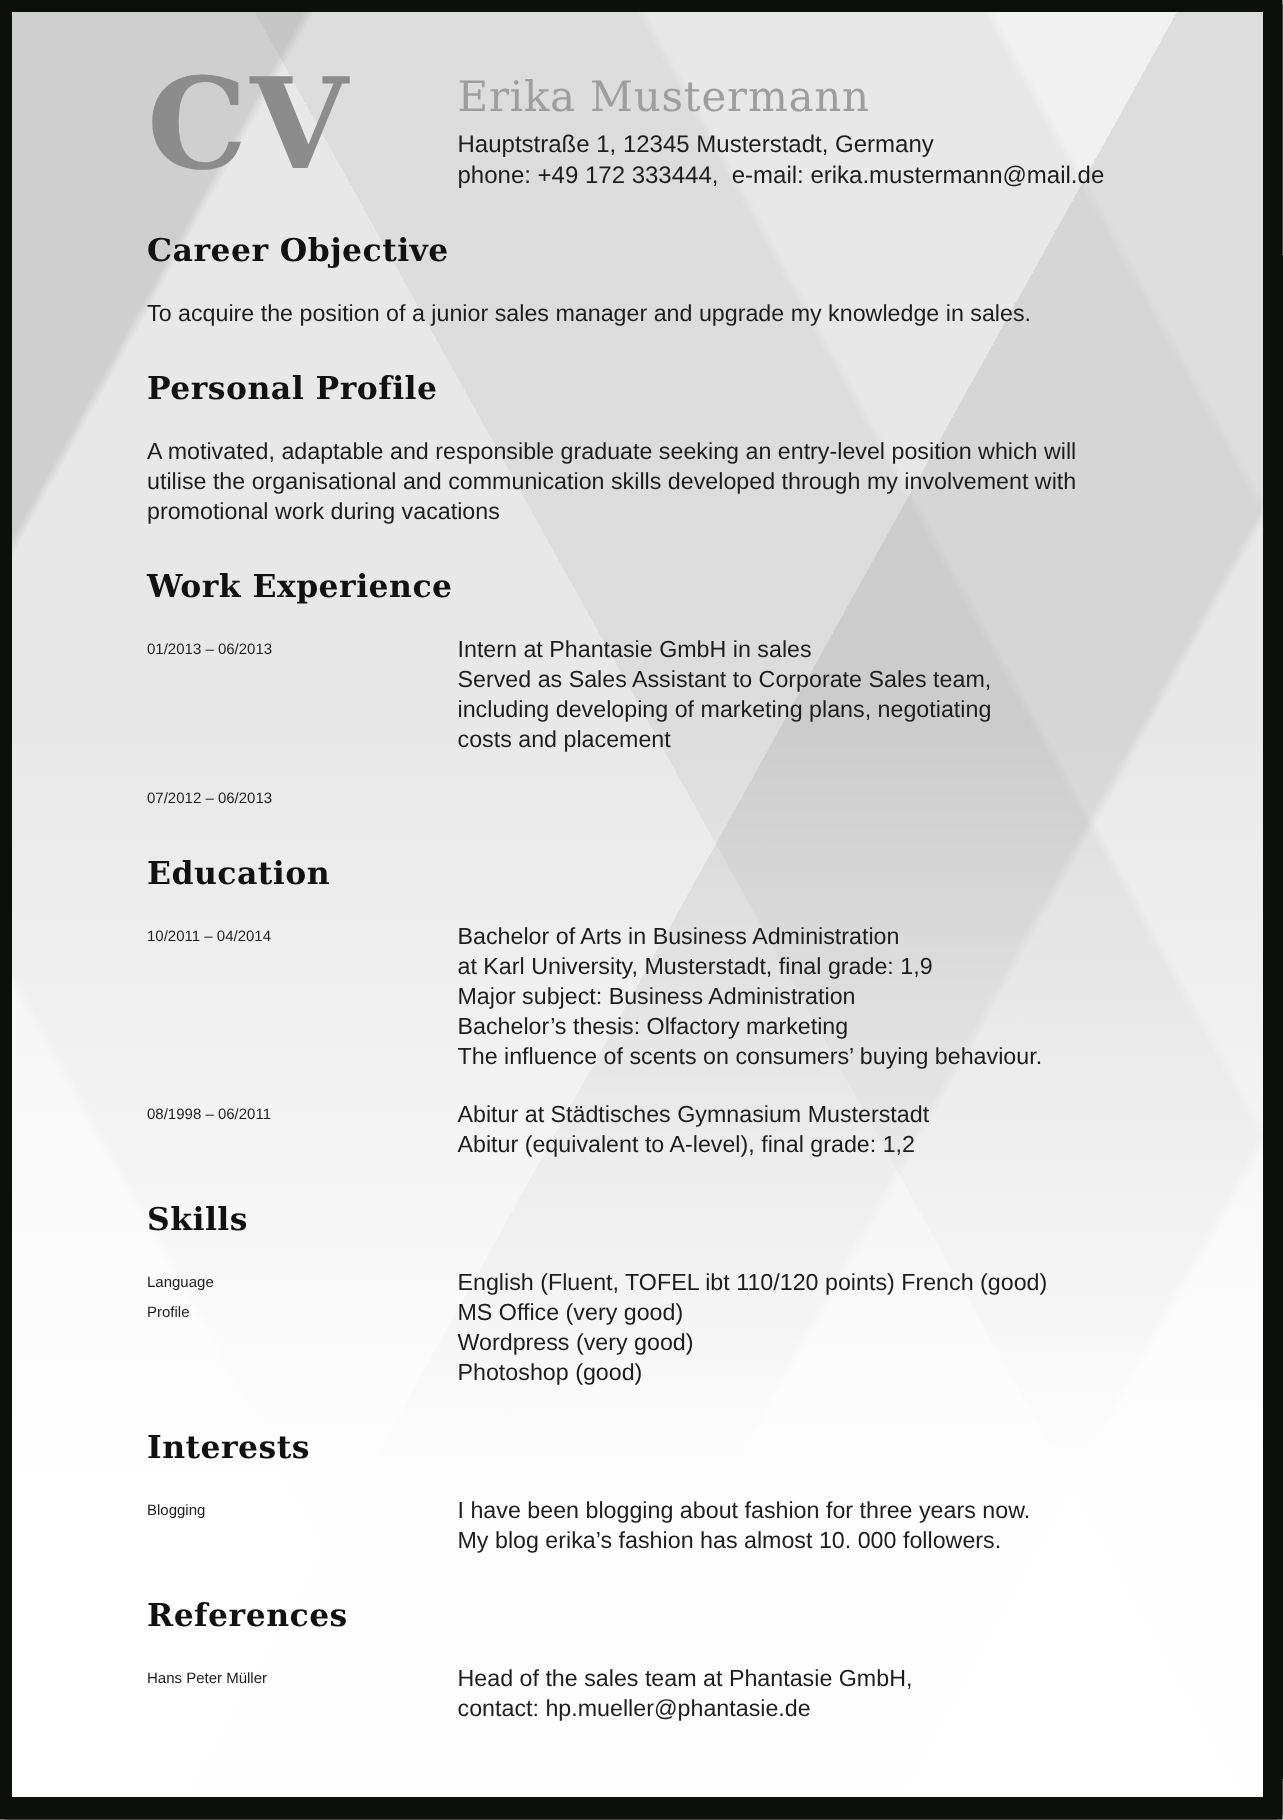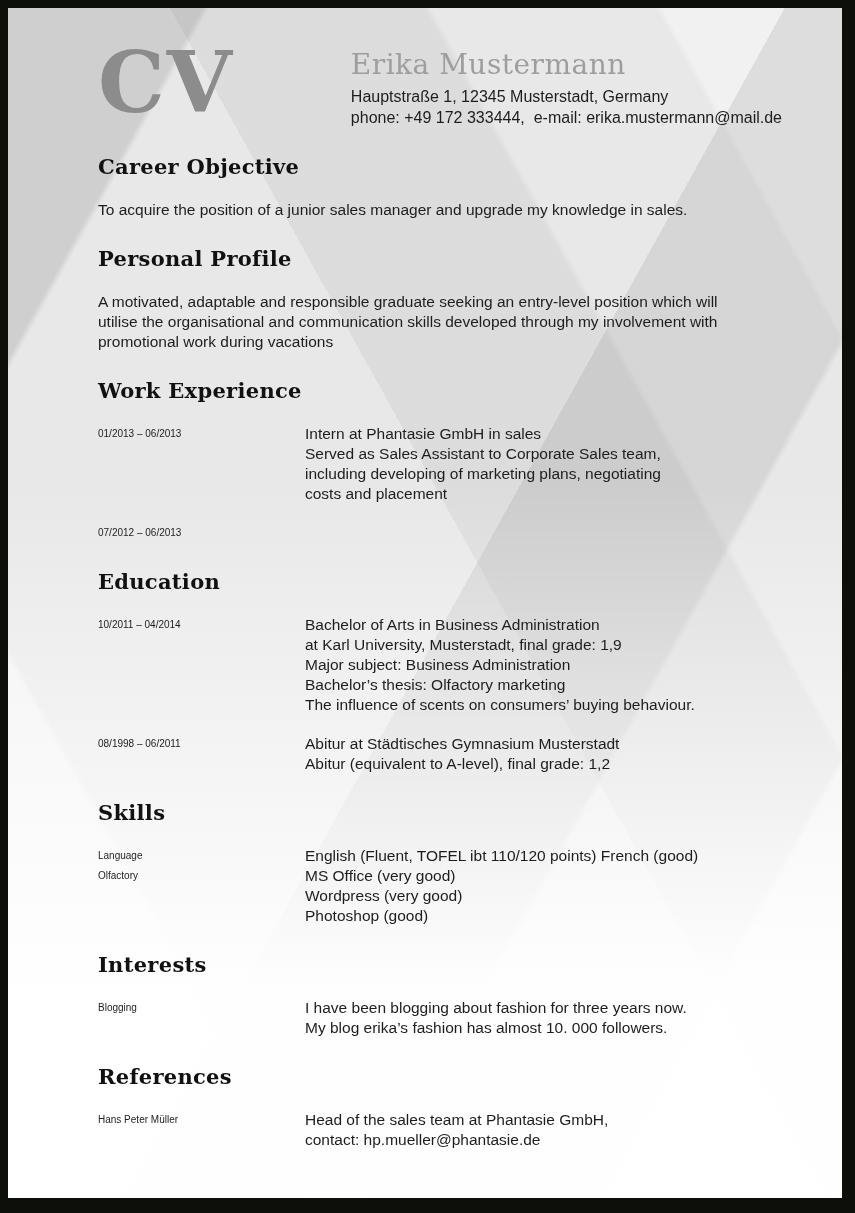--- a/index.html
+++ b/index.html
@@ -23,21 +23,21 @@
       linear-gradient(299deg, rgba(255,255,255,0.50) 0 16%, rgba(255,255,255,0) 16.5%),
       linear-gradient(119deg, rgba(118,118,118,0.22) 0 13%, rgba(118,118,118,0) 13.5% 52%, rgba(130,130,130,0.18) 52% 68%, rgba(130,130,130,0) 68.5%),
       linear-gradient(61deg, rgba(255,255,255,0.45) 0 20%, rgba(255,255,255,0) 20.5% 55%, rgba(150,150,150,0.14) 55% 72%, rgba(150,150,150,0) 72.5%),
       linear-gradient(241deg, rgba(255,255,255,0.40) 0 12%, rgba(255,255,255,0) 12.5%);
     overflow: hidden;
   }
   .content {
     padding: 36px 60px 0 90px;
   }
   
-  .header { display: flex; align-items: flex-start; justify-content: space-between; }
+  .header { display: flex; align-items: flex-start; }
   .logo {
     width: 207px; flex: 0 0 207px;
     font-family: "DejaVu Serif", "Liberation Serif", serif;
     font-weight: bold;
     font-size: 84px; line-height: 0.92;
     color: var(--logo, #8c8c8c);
     letter-spacing: 2px;
   }
   .person-name {
     margin: 6px 0 7px;
@@ -142,21 +142,21 @@
         </div>
       </section>
 
       <section class="rows-tight">
         <h2 class="sec-title">Skills</h2>
         <div class="row">
           <div class="col-l">Language</div>
           <div class="col-r">English (Fluent, TOFEL ibt 110/120 points) French (good)</div>
         </div>
         <div class="row">
-          <div class="col-l">Olfactory</div>
+          <div class="col-l">Profile</div>
           <div class="col-r">MS Office (very good)
 Wordpress (very good)
 Photoshop (good)</div>
         </div>
       </section>
 
       <section>
         <h2 class="sec-title">Interests</h2>
         <div class="row">
           <div class="col-l">Blogging</div>

